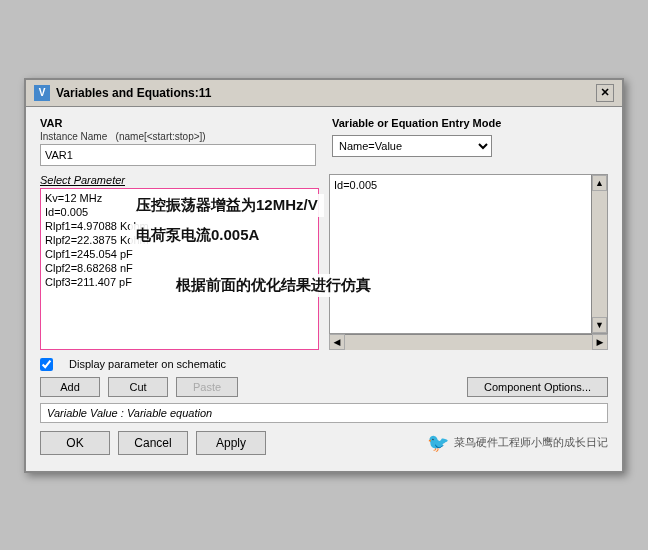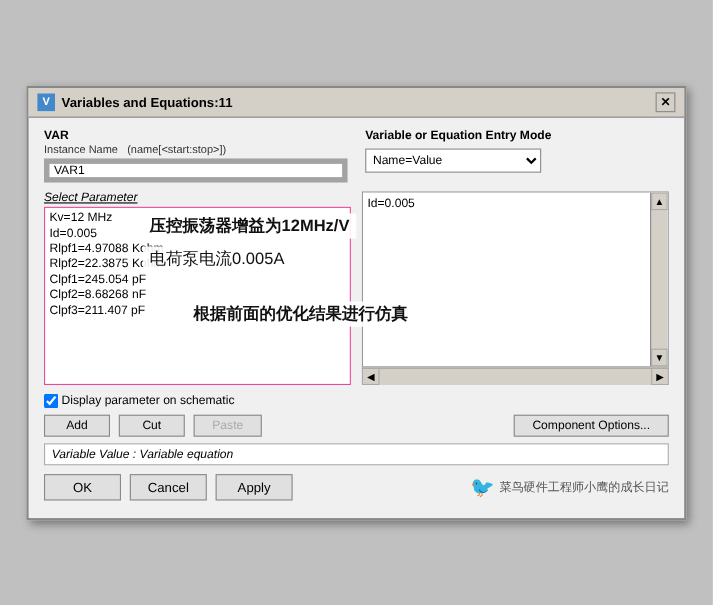--- a/index.html
+++ b/index.html
@@ -79,21 +79,21 @@
       font-weight: bold;
       margin-bottom: 2px;
     }
     .sublabel {
       font-size: 10px;
       color: #333;
       margin-bottom: 2px;
     }
     .input-field {
       width: 100%;
-      border: 5px solid #a3a3a3;
+      border: 1px solid #a3a3a3;
       background: white;
       padding: 2px 4px;
       font-size: 11px;
       height: 22px;
     }
     .mode-select-container {
       display: flex;
       gap: 0;
       align-items: center;
     }
@@ -130,21 +130,21 @@
       cursor: pointer;
     }
     .equation-area-wrapper {
       flex: 1;
       display: flex;
       flex-direction: column;
     }
     .checkbox-row {
       display: flex;
       align-items: center;
-      gap: 3px;
+      gap: 16px;
       margin: 6px 0 6px 0;
       font-size: 11px;
     }
     .action-buttons {
       display: flex;
       gap: 8px;
       margin-bottom: 6px;
       align-items: center;
     }
     .btn {
@@ -304,21 +304,21 @@
             <div class="horiz-arrow">◀</div>
             <div style="flex:1;"></div>
             <div class="horiz-arrow">▶</div>
           </div>
         </div>
       </div>
 
       <div style="position:absolute; top:20px; left:90px; background:rgba(255,255,255,0.9); padding:2px 6px; font-size:15px; font-weight:bold; color:#111; z-index:20; pointer-events:none; white-space:nowrap;">
         <span>压控振荡器增益为12MHz/V</span>
       </div>
-      <div style="position:absolute; top:50px; left:90px; background:rgba(255,255,255,0.9); padding:2px 6px; font-size:15px; font-weight:normal; color:#111; z-index:20; pointer-events:none; white-space:nowrap;">
+      <div style="position:absolute; top:50px; left:90px; background:rgba(255,255,255,0.9); padding:2px 6px; font-size:15px; font-weight:bold; color:#111; z-index:20; pointer-events:none; white-space:nowrap;">
         <span>电荷泵电流0.005A</span>
       </div>
       <div style="position:absolute; top:100px; left:130px; background:rgba(255,255,255,0.9); padding:2px 6px; font-size:15px; font-weight:bold; color:#111; z-index:20; pointer-events:none; white-space:nowrap;">
         <span>根据前面的优化结果进行仿真</span>
       </div>
     </div>
 
     <div class="checkbox-row">
       <input type="checkbox" checked="" style="">
       <span>Display parameter on schematic</span>

